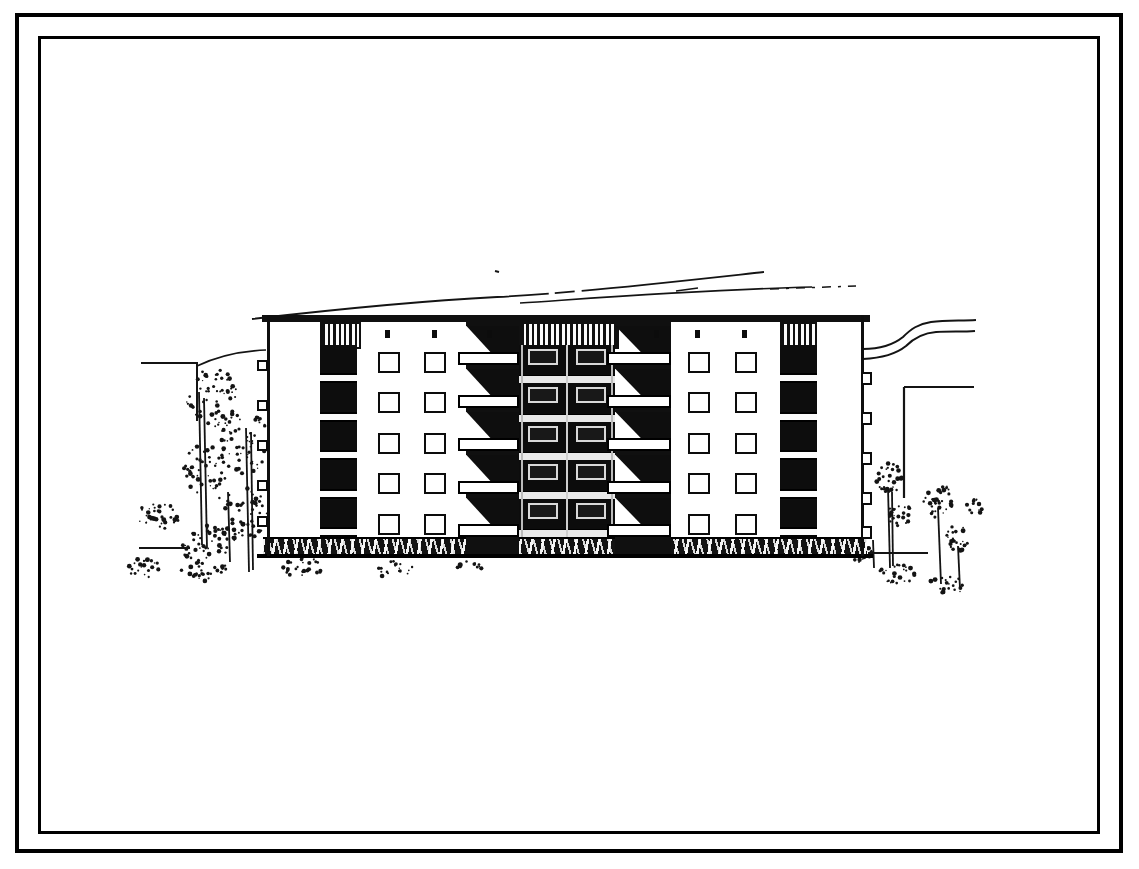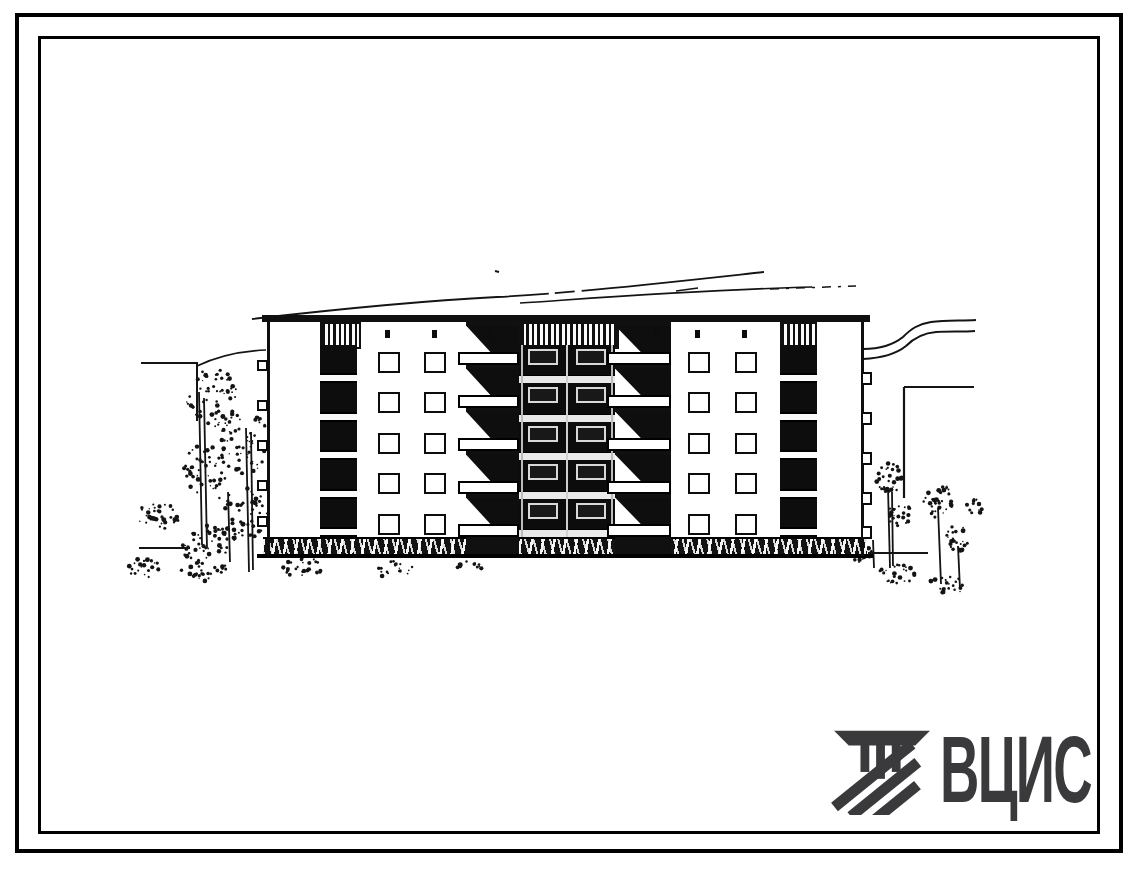--- a/index.html
+++ b/index.html
@@ -814,29 +814,13 @@
       <div class="abs" style="left: 257px; top: 440px; width: 11px; height: 11px; background: rgb(255, 255, 255); border: 2.5px solid rgb(12, 12, 12); box-sizing: border-box;"></div>
       <div class="abs" style="left: 257px; top: 480px; width: 11px; height: 11px; background: rgb(255, 255, 255); border: 2.5px solid rgb(12, 12, 12); box-sizing: border-box;"></div>
       <div class="abs" style="left: 257px; top: 516px; width: 11px; height: 11px; background: rgb(255, 255, 255); border: 2.5px solid rgb(12, 12, 12); box-sizing: border-box;"></div>
       <div class="abs" style="left: 861px; top: 372px; width: 11px; height: 13px; background: rgb(255, 255, 255); border: 2.5px solid rgb(12, 12, 12); box-sizing: border-box;"></div>
       <div class="abs" style="left: 861px; top: 412px; width: 11px; height: 13px; background: rgb(255, 255, 255); border: 2.5px solid rgb(12, 12, 12); box-sizing: border-box;"></div>
       <div class="abs" style="left: 861px; top: 452px; width: 11px; height: 13px; background: rgb(255, 255, 255); border: 2.5px solid rgb(12, 12, 12); box-sizing: border-box;"></div>
       <div class="abs" style="left: 861px; top: 492px; width: 11px; height: 13px; background: rgb(255, 255, 255); border: 2.5px solid rgb(12, 12, 12); box-sizing: border-box;"></div>
       <div class="abs" style="left: 861px; top: 526px; width: 11px; height: 13px; background: rgb(255, 255, 255); border: 2.5px solid rgb(12, 12, 12); box-sizing: border-box;"></div>
     </div>
 
-  <div class="abs logo">
-    <svg width="104" height="90" viewBox="0 0 104 92" style="flex:0 0 auto;">
-      <g fill="#3a3a3c">
-        <path d="M3,6 L101,6 L86,21 L18,21 Z"></path>
-        <rect x="30" y="20" width="9" height="28"></rect>
-        <rect x="46" y="20" width="9" height="35"></rect>
-        <rect x="62" y="20" width="9" height="28"></rect>
-        <g transform="rotate(-39 52 58)">
-          <rect x="-2" y="42" width="102" height="11"></rect>
-          <rect x="5" y="60" width="88" height="11"></rect>
-          <rect x="12" y="78" width="66" height="11"></rect>
-        </g>
-      </g>
-    </svg>
-    <div class="logo-text" style="color: rgb(58, 58, 60);">ВЦИС</div>
-  </div>
 </div>
 
 </body></html>

